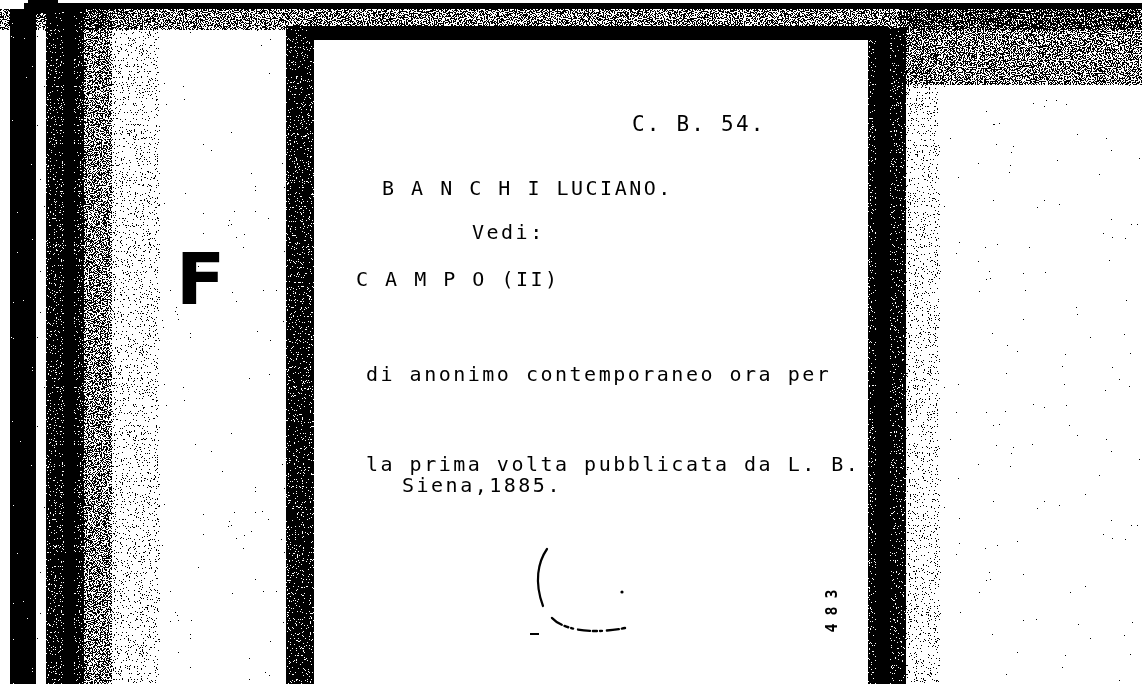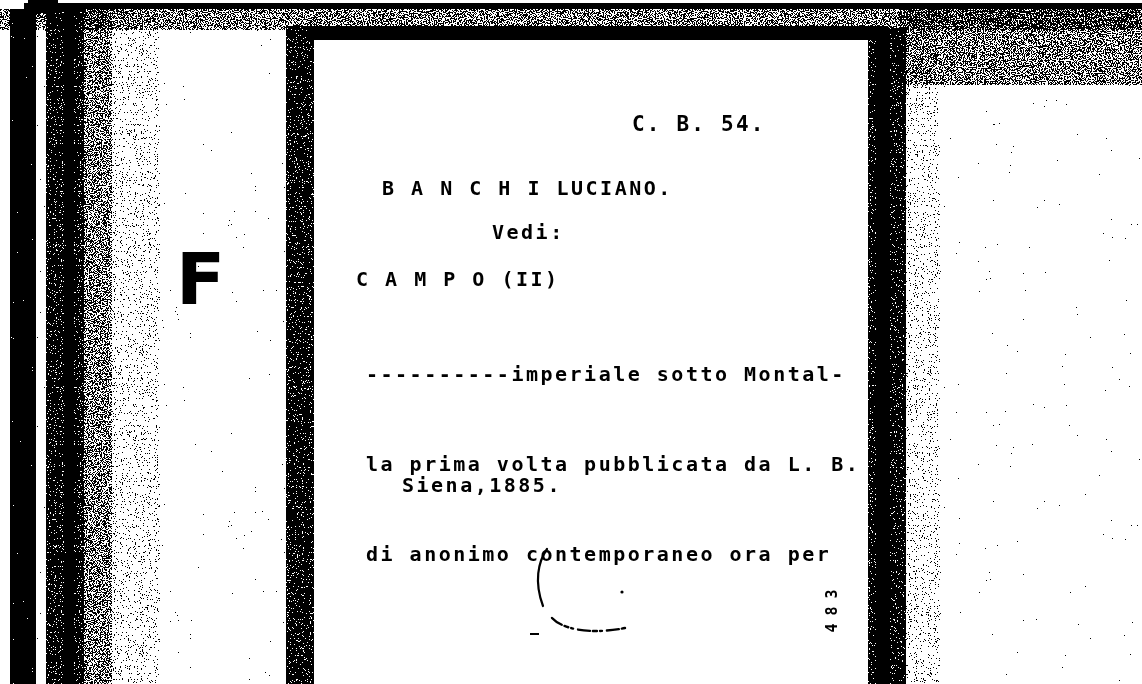--- a/index.html
+++ b/index.html
@@ -2,25 +2,25 @@
 <html><head>
 <meta charset="utf-8">
 <style>
   html,body{margin:0;padding:0;background:#ffffff;}
   body{width:1142px;height:684px;overflow:hidden;position:relative;
        font-family:"DejaVu Sans Mono","Liberation Mono",monospace;}
   .abs{position:absolute;}
   .ink{background:#000;}
   .nz{position:absolute;pointer-events:none;}
   .nz rect{width:100%;height:100%;}
-  .txt{position:absolute;color:#000;font-weight:bold;font-size:20px;line-height:30px;
+  .txt{position:absolute;color:#000;font-weight:normal;font-size:20px;line-height:30px;
        letter-spacing:2.5px;white-space:pre;}
   .call{left:632px;top:109px;font-size:21px;letter-spacing:2.2px;}
   .heading{left:366px;top:173px;margin-left:16px;}
-  .vedi{left:492px;top:217px;}
+  .vedi{left:472px;top:217px;}
   .campo{left:356px;top:264px;}
   .para{left:366px;top:299px;}
   .imprint{left:366px;top:470px;margin-left:36px;}
   .stamp-f{left:174px;top:250px;width:60px;height:64px;position:absolute;}
   .side-number{position:absolute;left:800px;top:596px;width:64px;height:22px;
        transform:rotate(-90deg);transform-origin:center;color:#000;font-weight:bold;
        font-size:15px;letter-spacing:8px;text-align:center;line-height:22px;}
   .pen-mark{position:absolute;left:500px;top:540px;}
   
   .top-line{left:24px;top:3px;width:1118px;height:6px;}
@@ -137,23 +137,22 @@
   </svg>
 <svg class="nz" style="left:936px;top:9px;width:206px;height:675px">
     <rect filter="url(#n05)"></rect>
   </svg>
 
 <div class="txt call">C. B. 54.</div>
 <div class="txt heading">B A N C H I LUCIANO.</div>
 <div class="txt vedi">Vedi:</div>
 <div class="txt campo">C A M P O (II)</div>
 <div class="txt para">
-  <div>----------imperiale sotto Montal-</div>
+  <div>di anonimo contemporaneo ora per</div>
   <div>la prima volta pubblicata da L. B.</div>
-  <div>di anonimo contemporaneo ora per</div>
   
 </div>
 <div class="txt imprint">Siena,1885.</div>
 
 <svg class="pen-mark" width="160" height="100" viewBox="0 0 160 100">
   <path d="M47 9 C38 22, 34 42, 43 66" fill="none" stroke="#000" stroke-width="2.2" stroke-linecap="round"></path>
   <path d="M52 78 C62 89, 90 95, 125 88" fill="none" stroke="#000" stroke-width="2.4" stroke-linecap="round" stroke-dasharray="12 3 4 3 2 5"></path>
   <path d="M30 94 h9" stroke="#000" stroke-width="2"></path>
   <circle cx="122" cy="52" r="1.6" fill="#000"></circle>
 </svg>

